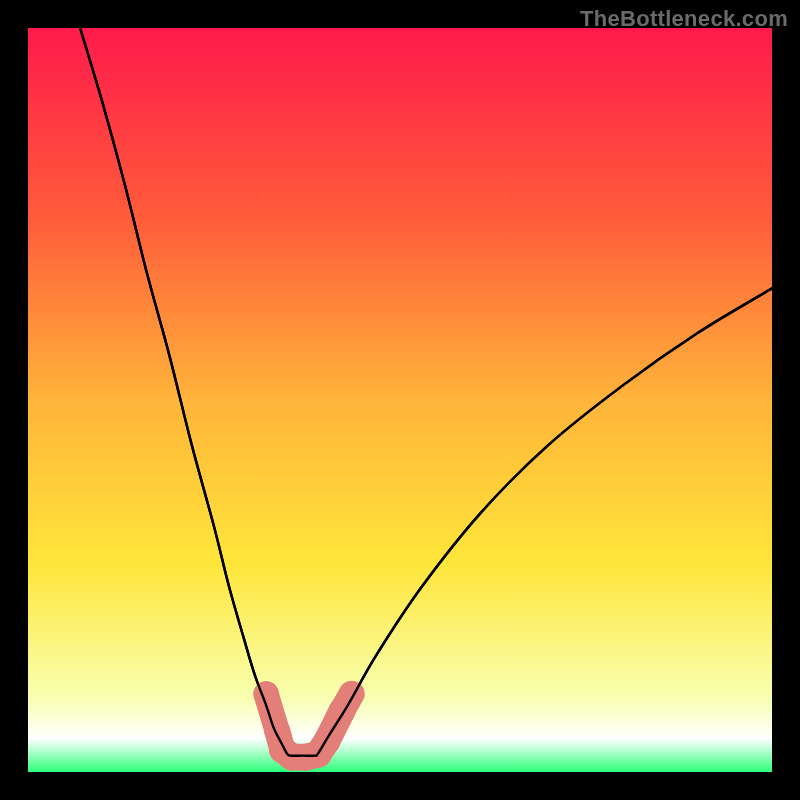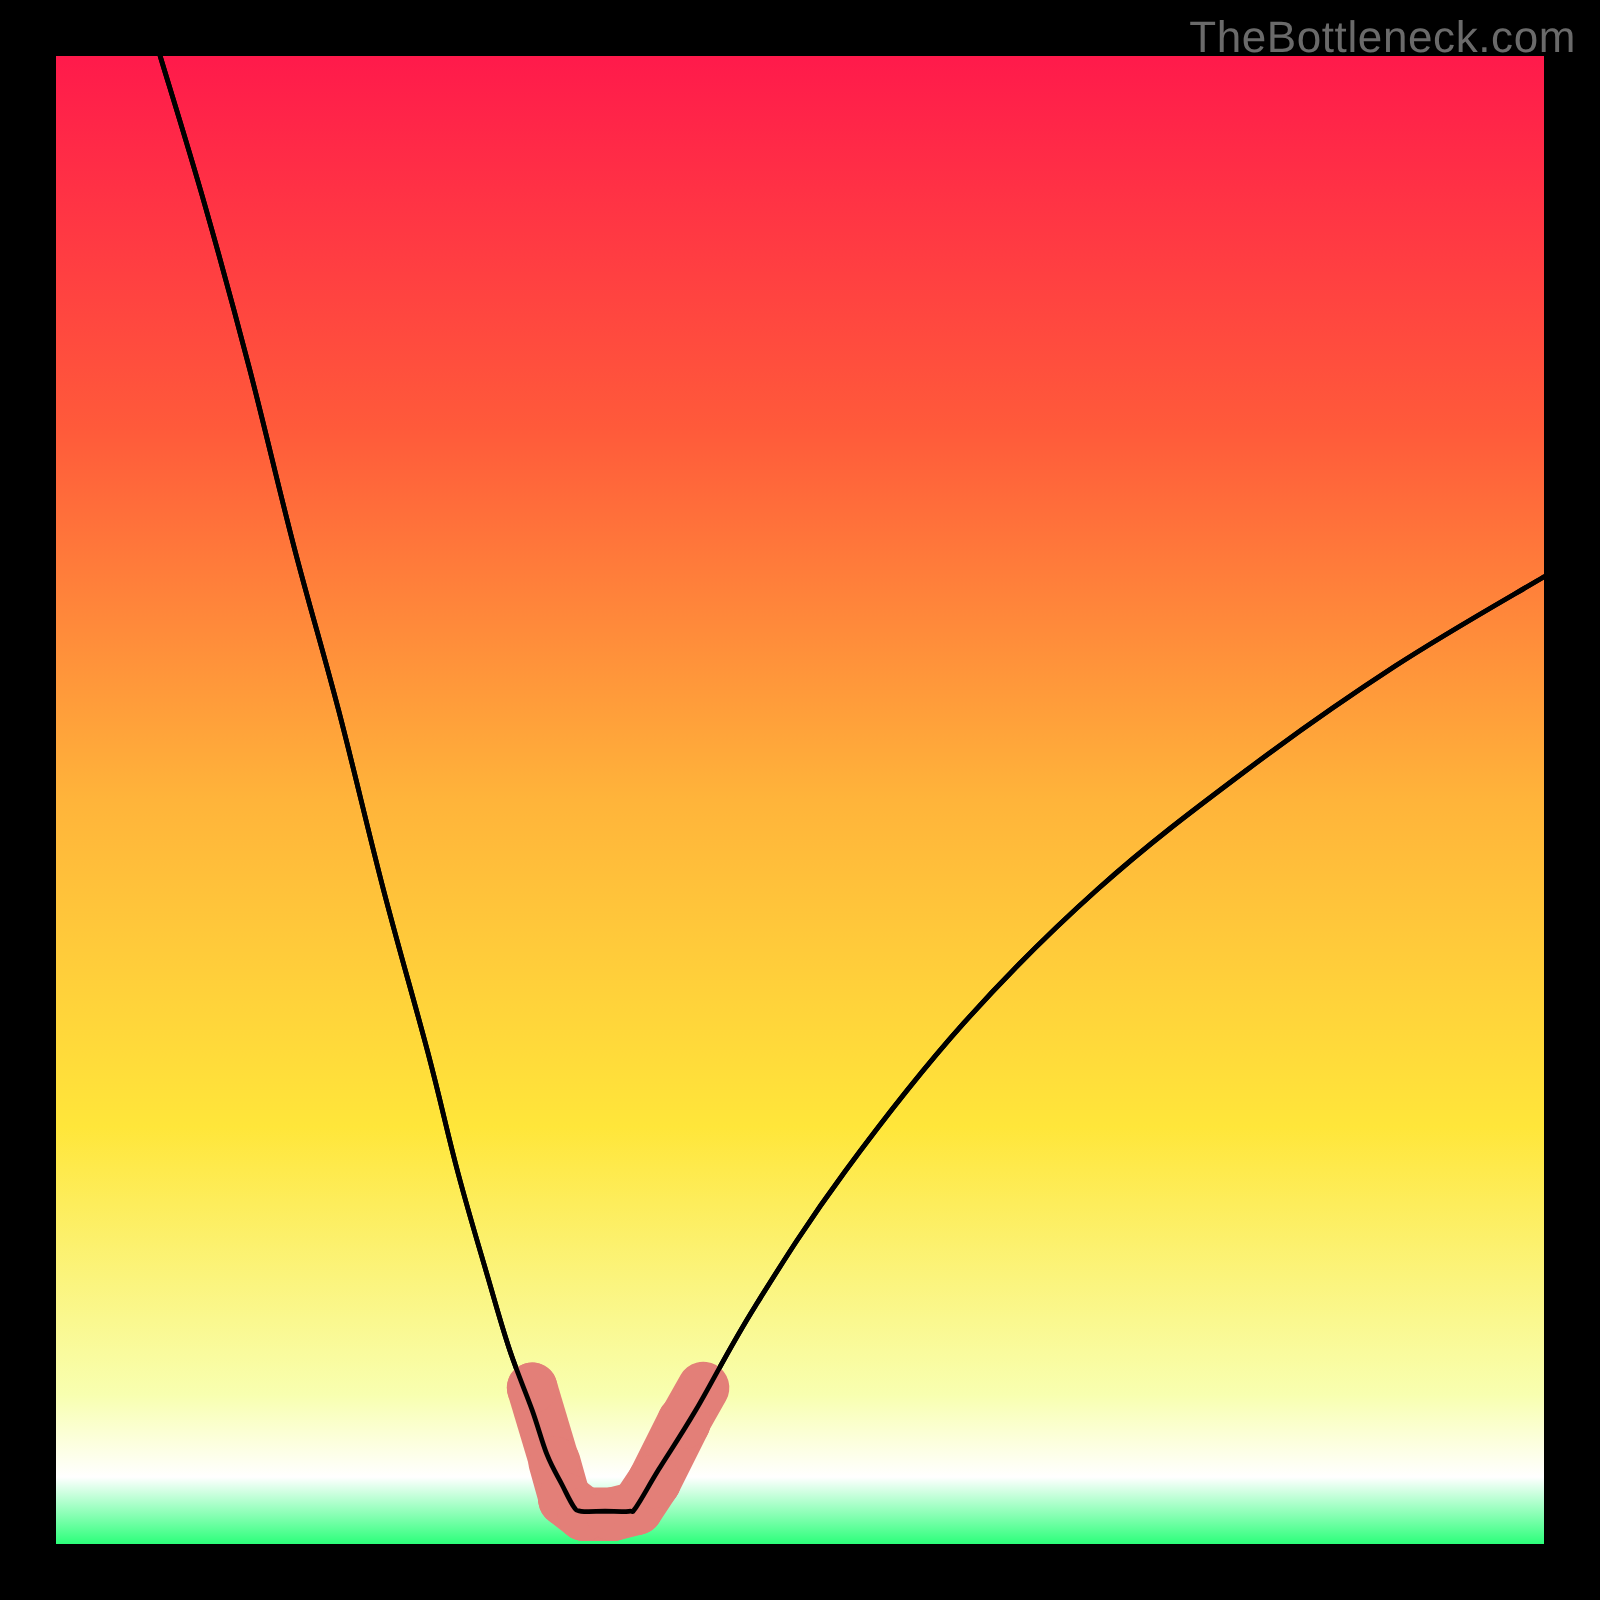--- a/index.html
+++ b/index.html
@@ -18,21 +18,21 @@
     width: 800px;
     height: 800px;
     background: #000;
   }
   .watermark {
     position: absolute;
     top: 6px;
     right: 12px;
     color: #6a6a6a;
     font-size: 22px;
-    font-weight: 400;
+    font-weight: 700;
     letter-spacing: 0.3px;
     z-index: 10;
   }
   .plot-area {
     position: absolute;
     left: 28px;
     top: 28px;
     width: 744px;
     height: 744px;
   }

